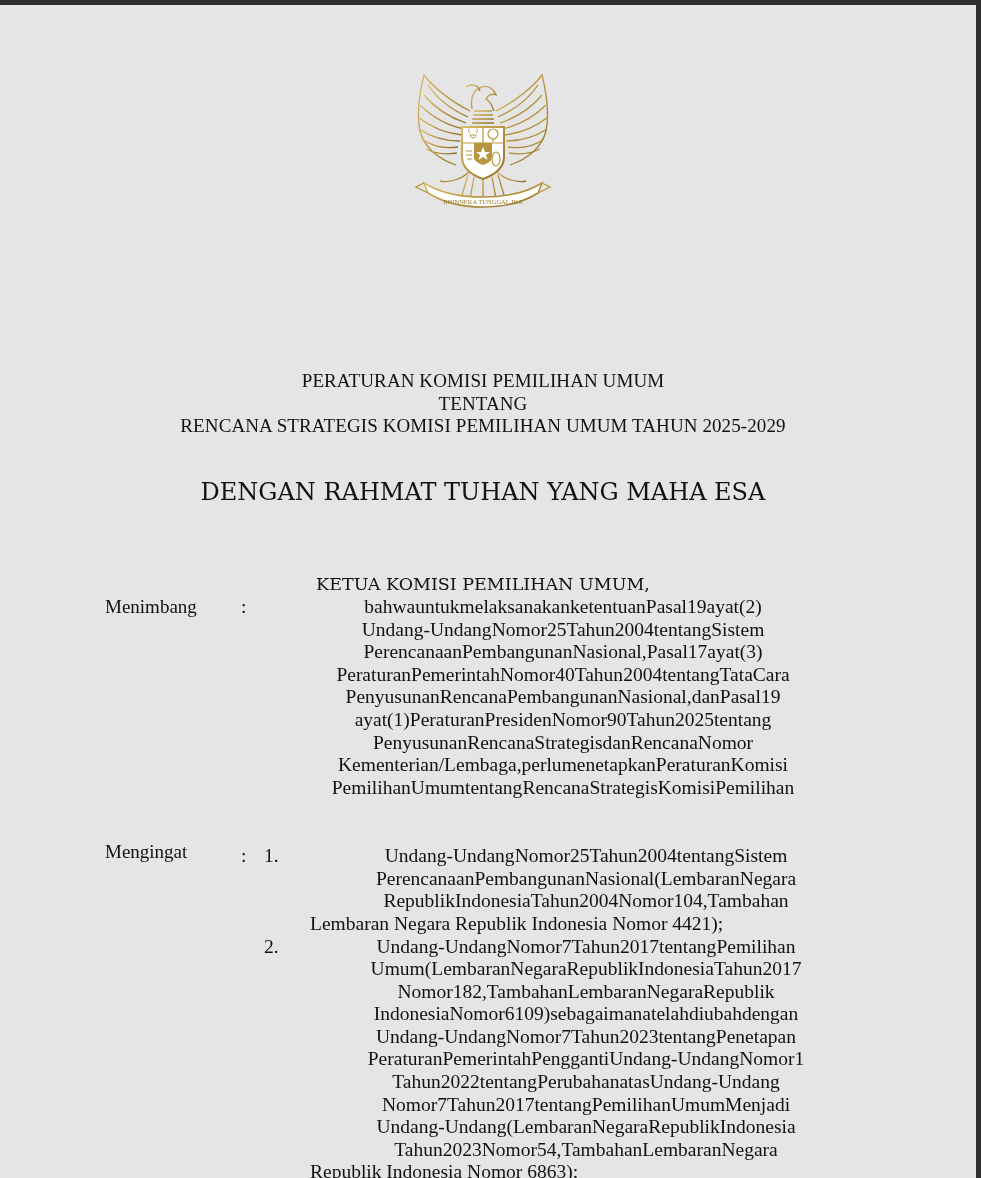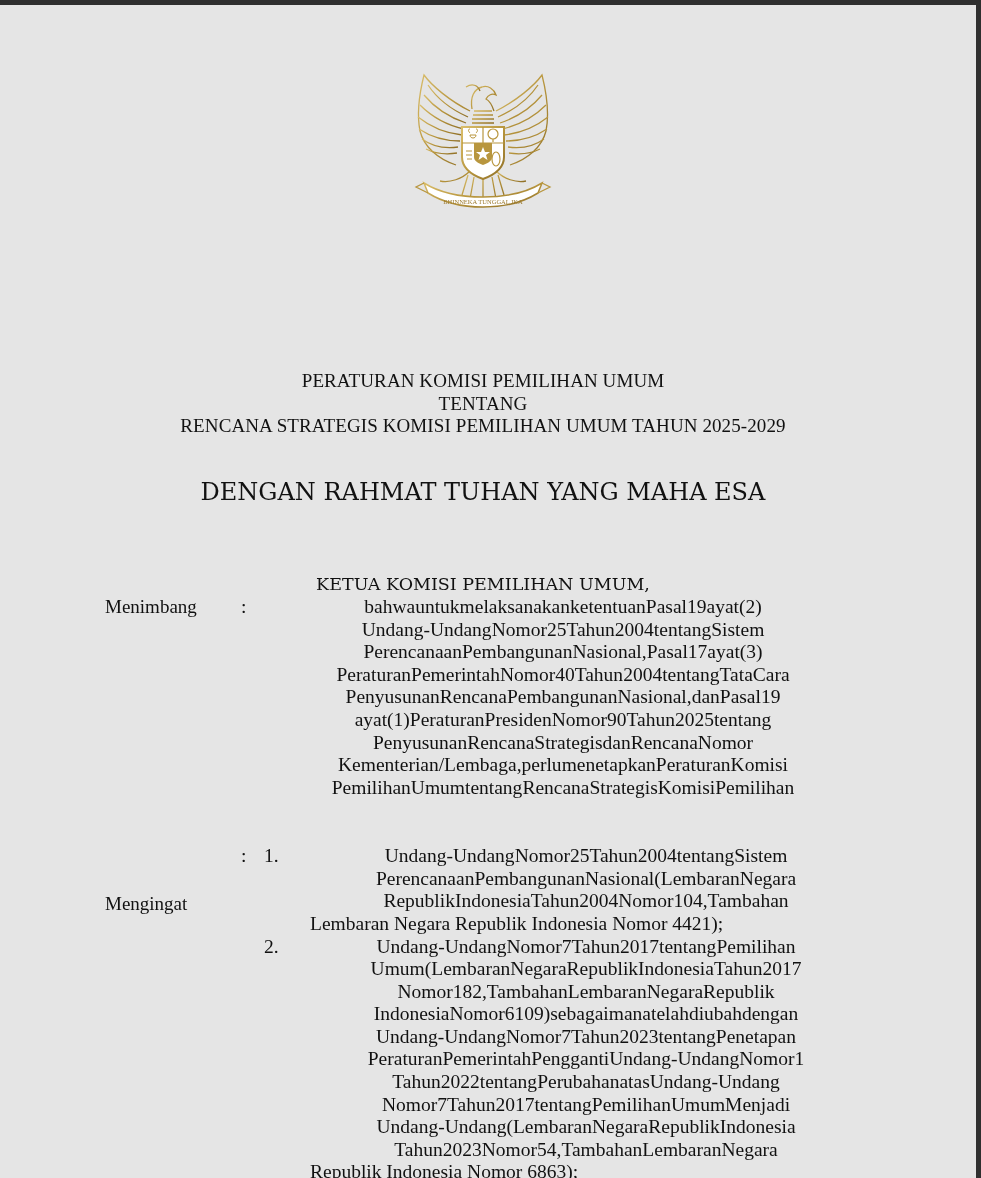--- a/index.html
+++ b/index.html
@@ -183,21 +183,21 @@
         <span>Pemilihan</span>
         <span>Umum</span>
         <span>tentang</span>
         <span>Rencana</span>
         <span>Strategis</span>
         <span>Komisi</span>
         <span>Pemilihan</span>
       </div>
     </div>
 
-  <div class="label" style="top:888px;text-align:right;">Mengingat</div>
+  <div class="label" style="top:836px;text-align:right;">Mengingat</div>
   <div class="colon" style="top:840px;">:</div>
 
   <div class="num" style="top:840px;">1.</div>
   <div class="para" id="mengingat-1" style="left:310px; width:552px; top:840px;">
       <div class="ln-wrap">
         <span>Undang-Undang</span>
         <span>Nomor</span>
         <span>25</span>
         <span>Tahun</span>
         <span>2004</span>

